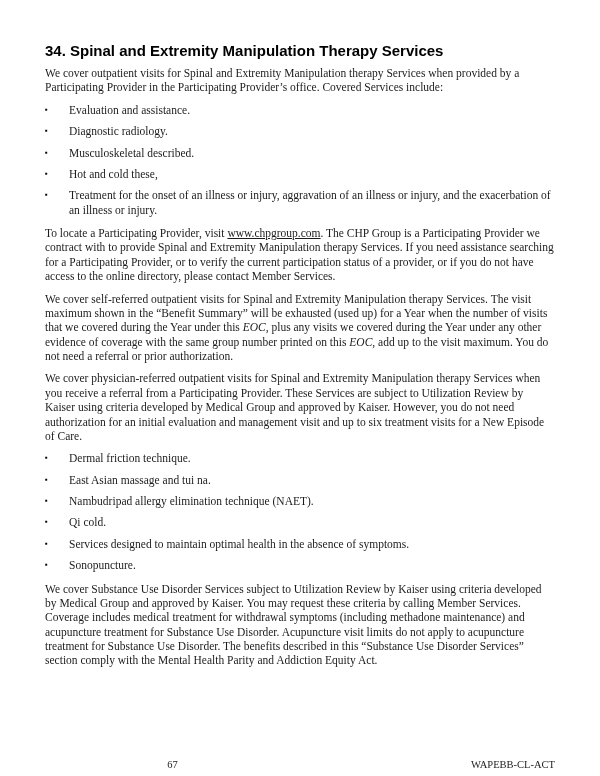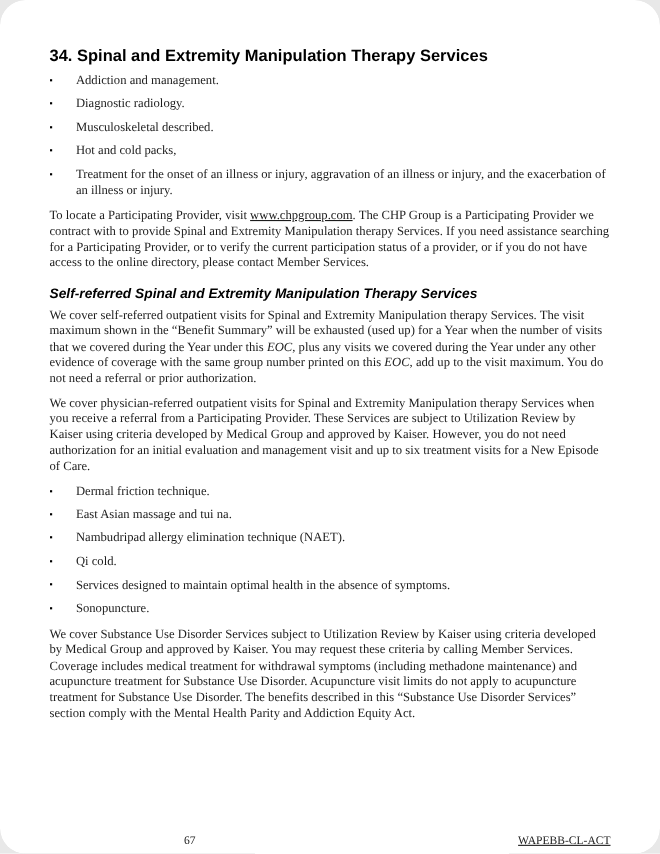--- a/index.html
+++ b/index.html
@@ -1,15 +1,15 @@
 <!DOCTYPE html>
 <html><head>
 <meta charset="utf-8">
 <style>
-  * { margin:0; padding:0; box-sizing:border-box;border-radius:23px; }
+  * { margin:0; padding:0; box-sizing:border-box; }
   html, body { background:#e8e8e8; }
   body {
     width:600px; height:776px;
     font-family:"Liberation Serif", serif;
     color:#1c1c1c;
   }
   .page {
     position:relative;
     width:600px; height:776px;
     background:#ffffff;
@@ -51,56 +51,56 @@
   }
   .em { font-style:italic; }
   .footer {
     position:absolute;
     left:45px; right:45px; bottom:6px;
     display:flex;
     font-size:10.5px; color:#1c1c1c;
   }
   .footer .f-left  { flex:1; text-align:left; }
   .footer .f-center{ flex:1; text-align:center; }
-  .footer .f-right { flex:1; text-align:right;text-decoration:underline; }
+  .footer .f-right { flex:1; text-align:right; }
 </style>
 </head>
 <body>
 
 <div class="page">
 
   <h1 class="sec-heading">34. Spinal and Extremity Manipulation Therapy Services</h1>
 
+  <p class="body-text">We cover outpatient visits for Spinal and Extremity Manipulation therapy Services when provided by a Participating Provider in the Participating Provider’s office. Covered Services include:</p>
 
   <ul class="bullet-list">
     <li>
       <span class="marker">▪</span>
-      <span class="btext">Addiction and management.</span>
+      <span class="btext">Evaluation and assistance.</span>
     </li>
     <li>
       <span class="marker">▪</span>
       <span class="btext">Diagnostic radiology.</span>
     </li>
     <li>
       <span class="marker">▪</span>
       <span class="btext">Musculoskeletal described.</span>
     </li>
     <li>
       <span class="marker">▪</span>
-      <span class="btext">Hot and cold packs,</span>
+      <span class="btext">Hot and cold these,</span>
     </li>
     <li>
       <span class="marker">▪</span>
       <span class="btext">Treatment for the onset of an illness or injury, aggravation of an illness or injury, and the exacerbation of an illness or injury.</span>
     </li>
   </ul>
 
   <p class="body-text"><span>To locate a Participating Provider, visit </span><span class="link">www.chpgroup.com</span><span>. The CHP Group is a Participating Provider we contract with to provide Spinal and Extremity Manipulation therapy Services. If you need assistance searching for a Participating Provider, or to verify the current participation status of a provider, or if you do not have access to the online directory, please contact Member Services.</span></p>
 
-  <h2 class="sub-heading">Self-referred Spinal and Extremity Manipulation Therapy Services</h2>
 
   <p class="body-text"><span>We cover self-referred outpatient visits for Spinal and Extremity Manipulation therapy Services. The visit maximum shown in the “Benefit Summary” will be exhausted (used up) for a Year when the number of visits that we covered during the Year under this </span><span class="em">EOC</span><span>, plus any visits we covered during the Year under any other evidence of coverage with the same group number printed on this </span><span class="em">EOC</span><span>, add up to the visit maximum. You do not need a referral or prior authorization.</span></p>
 
 
   <p class="body-text">We cover physician-referred outpatient visits for Spinal and Extremity Manipulation therapy Services when you receive a referral from a Participating Provider. These Services are subject to Utilization Review by Kaiser using criteria developed by Medical Group and approved by Kaiser. However, you do not need authorization for an initial evaluation and management visit and up to six treatment visits for a New Episode of Care.</p>
 
 
   <ul class="bullet-list">
     <li>
       <span class="marker">▪</span>

